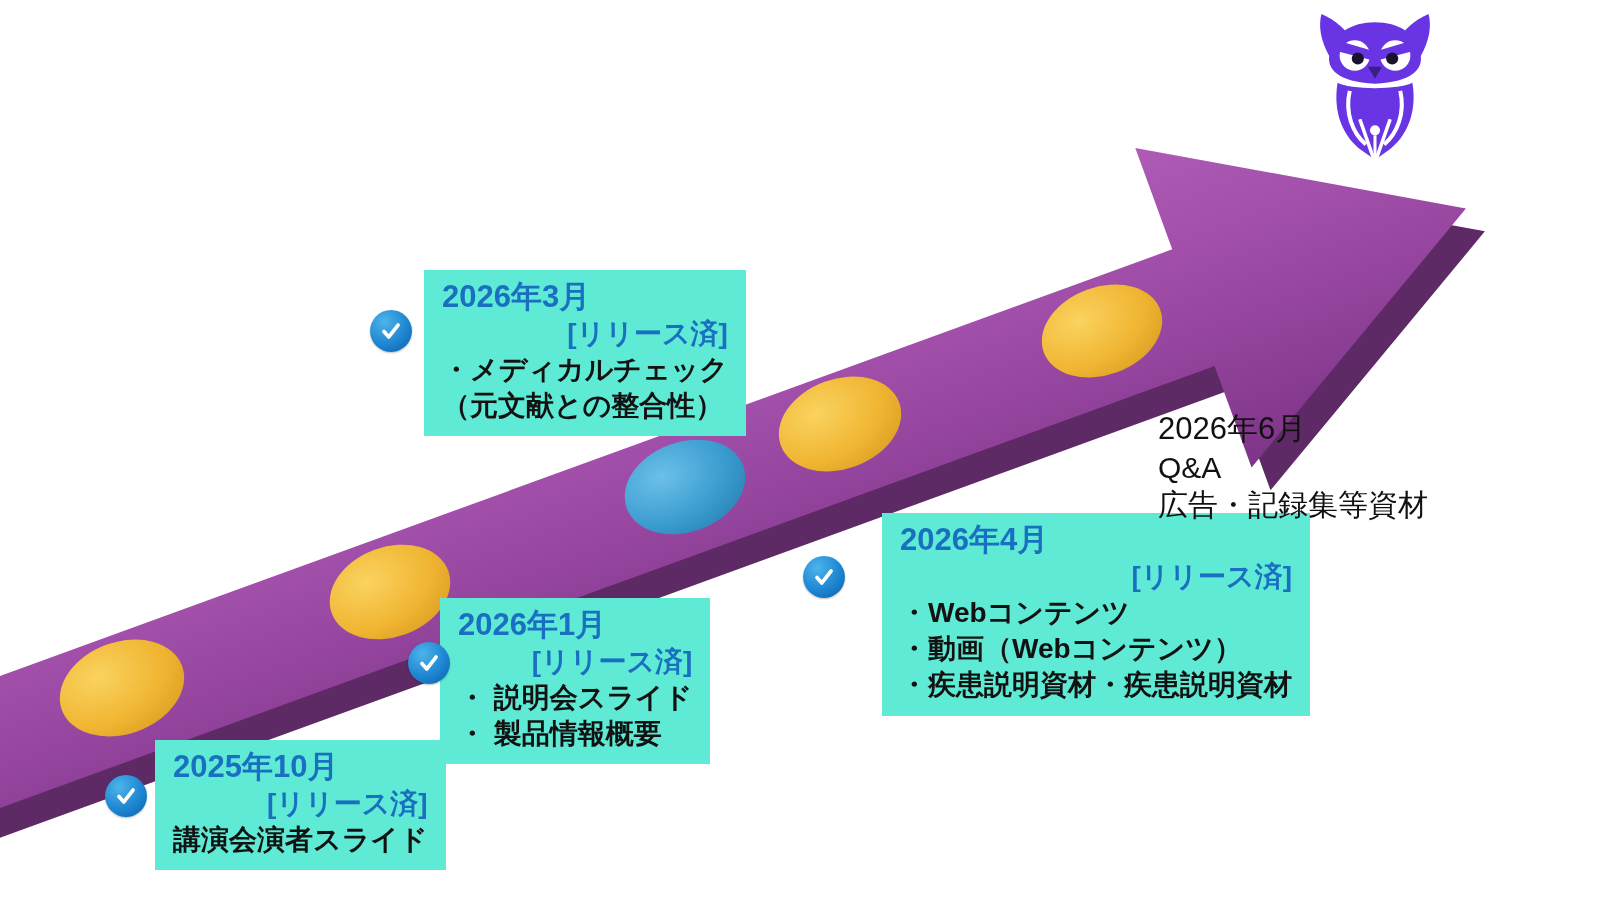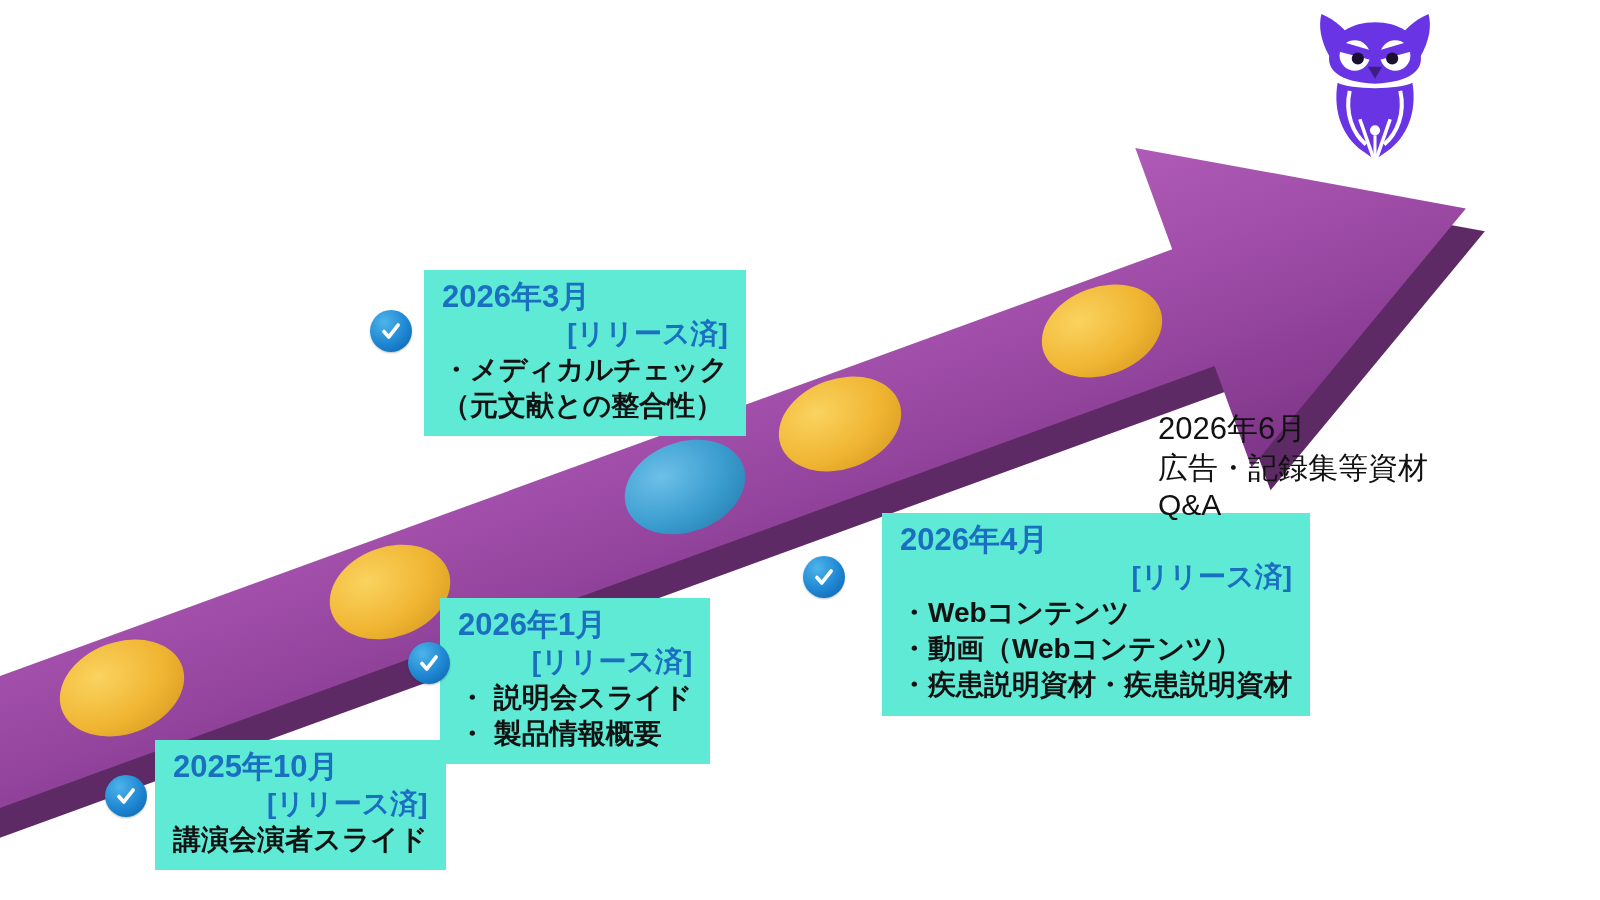--- a/index.html
+++ b/index.html
@@ -142,17 +142,17 @@
   <div class="box" style="left:855px;top:513px;margin-left:27px;">
     <div class="date">2026年4月</div>
     <div class="status">[リリース済]</div>
     <div class="item">・Webコンテンツ</div>
     <div class="item">・動画（Webコンテンツ）</div>
     <div class="item">・疾患説明資材・疾患説明資材</div>
   </div>
 
   <div class="plain" style="left:1158px;top:396px;margin-top:14px;">
     <div class="pdate">2026年6月</div>
+    <div class="pitem">Q&amp;A</div>
     <div class="pitem">広告・記録集等資材</div>
-    <div class="pitem">Q&amp;A</div>
   </div>
 
 </div>
 
 </body></html>

